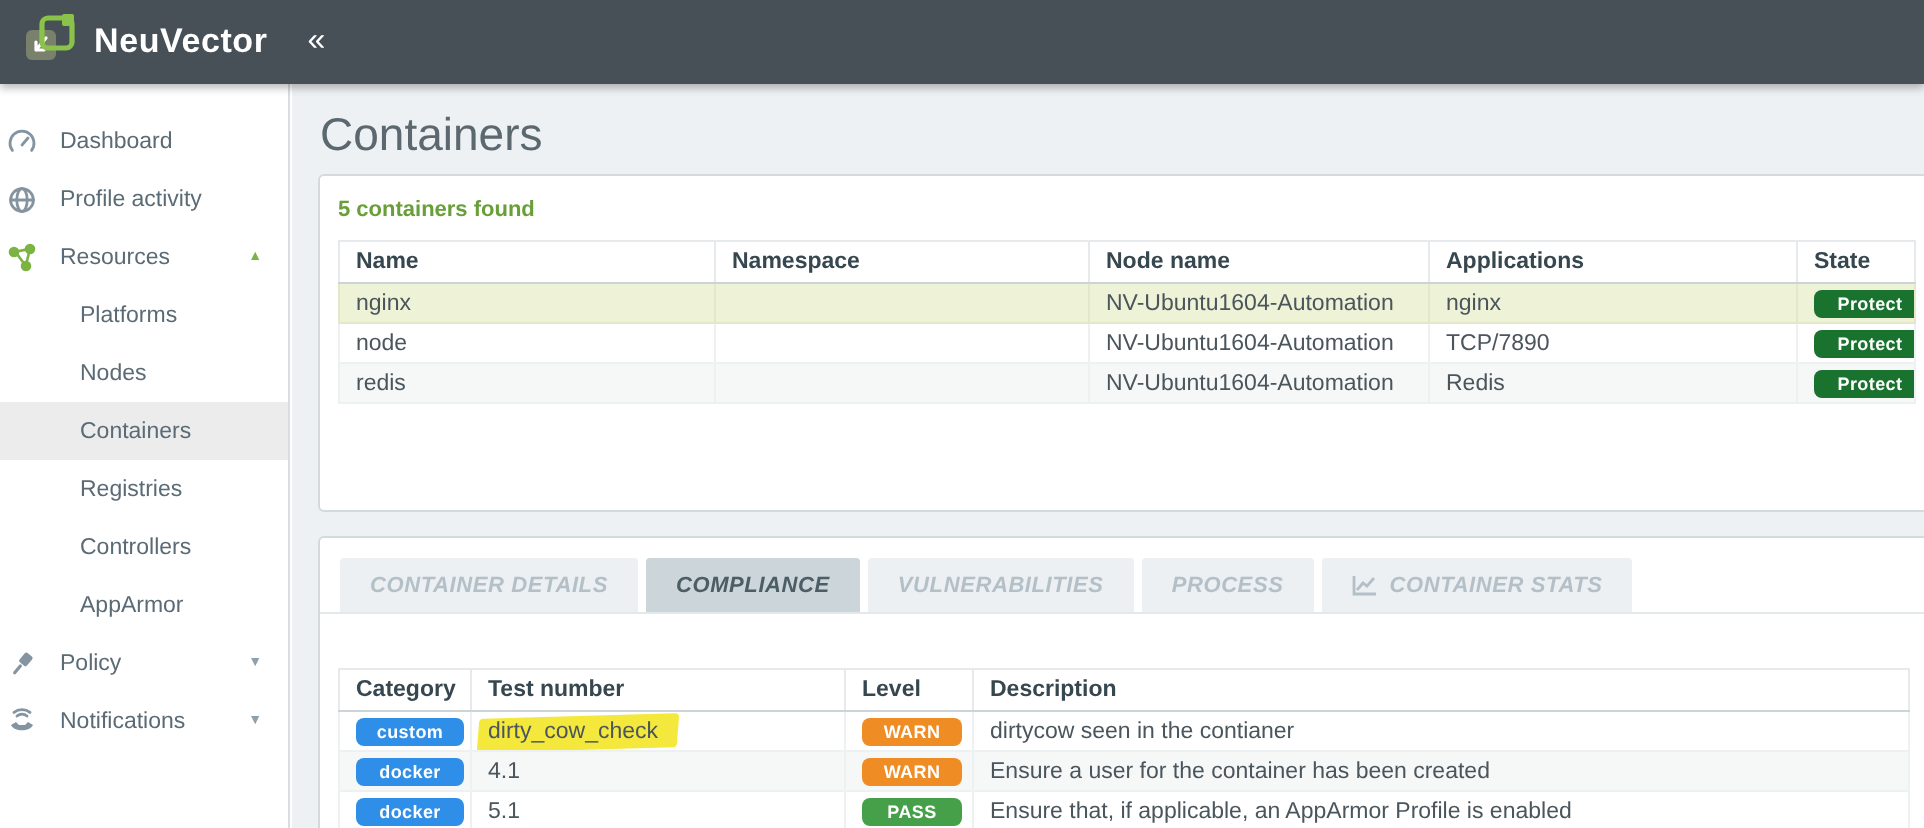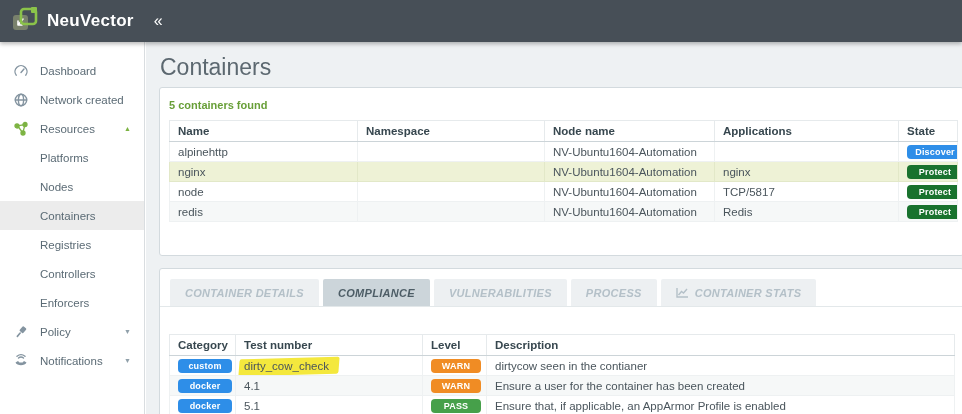--- a/index.html
+++ b/index.html
@@ -16,21 +16,21 @@
   .brand { color: #ffffff; font-size: 17px; font-weight: 700; letter-spacing: .3px; }
   .collapse { color: #ffffff; font-size: 16px; margin-left: 20px; cursor: pointer; }
 
   
   .sidebar {
     position: absolute; top: 42px; left: 0; width: 145px; bottom: 0;
     background: #ffffff; border-right: 1px solid #d9dde0; padding-top: 14px; z-index: 20;
   }
   .side-item {
     position: relative; height: 29px; display: flex; align-items: center;
-    padding-left: 13px; color: #5b6b75; font-size: 11.5px; cursor: pointer; white-space: nowrap;
+    padding-left: 3px; color: #5b6b75; font-size: 11.5px; cursor: pointer; white-space: nowrap;
   }
   .side-item .ic { width: 16px; height: 16px; margin-right: 11px; flex: 0 0 16px; }
   .side-item.child { padding-left: 40px; }
   .side-item.active { background: #ececec; }
   .caret { position: absolute; right: 13px; font-size: 7px; color: #90a0aa; }
   .caret.green { color: #7cb342; }
   svg.icstroke { stroke: #8494a0; stroke-width: 1.4; fill: none; stroke-linecap: round; }
   svg.icgreen  { stroke: #7cb342; stroke-width: 1.3; fill: none; stroke-linecap: round; }
 
   
@@ -109,21 +109,21 @@
         <line x1="8" y1="9.5" x2="11" y2="6"></line>
     </svg>
     <span>Dashboard</span>
   </div>
   <div class="side-item">
     <svg class="ic icstroke" viewBox="0 0 16 16">
       <circle cx="8" cy="8" r="5.7"></circle>
         <ellipse cx="8" cy="8" rx="2.6" ry="5.7"></ellipse>
         <line x1="2.3" y1="8" x2="13.7" y2="8"></line>
     </svg>
-    <span>Network created</span>
+    <span>Profile activity</span>
   </div>
   <div class="side-item">
     <svg class="ic icgreen" viewBox="0 0 16 16">
       <circle cx="4" cy="5" r="2" fill="#7cb342"></circle>
         <circle cx="12" cy="3.5" r="2" fill="#7cb342"></circle>
         <circle cx="10" cy="12" r="2" fill="#7cb342"></circle>
       <line x1="5.5" y1="6" x2="9" y2="10.8"></line>
         <line x1="5.8" y1="4.6" x2="10.2" y2="3.8"></line>
         <line x1="11.5" y1="5.4" x2="10.3" y2="10.2"></line>
     </svg>
@@ -139,21 +139,21 @@
   <div class="side-item child active">
     <span>Containers</span>
   </div>
   <div class="side-item child">
     <span>Registries</span>
   </div>
   <div class="side-item child">
     <span>Controllers</span>
   </div>
   <div class="side-item child">
-    <span>Enforcers</span>
+    <span>AppArmor</span>
   </div>
   <div class="side-item">
     <svg class="ic icstroke" viewBox="0 0 16 16">
       <g transform="rotate(40 8 8)">
           <rect x="5.6" y="2" width="4.8" height="6" rx="1" fill="#8494a0" stroke="none"></rect>
           <rect x="7.2" y="8.5" width="1.6" height="6" rx="0.8" fill="#8494a0" stroke="none"></rect>
         </g>
     </svg>
     <span>Policy</span>
     <span class="caret">▼</span>
@@ -187,41 +187,33 @@
         <tr>
           <th>Name</th>
           <th>Namespace</th>
           <th>Node name</th>
           <th>Applications</th>
           <th>State</th>
           <th>Se</th>
         </tr>
       </thead>
       <tbody>
-        <tr class="row">
-          <td>alpinehttp</td>
-          <td></td>
-          <td>NV-Ubuntu1604-Automation</td>
-          <td></td>
-          <td><span class="badge b-discover">Discover</span></td>
-          <td></td>
-        </tr>
         <tr class="row selected">
           <td>nginx</td>
           <td></td>
           <td>NV-Ubuntu1604-Automation</td>
           <td>nginx</td>
           <td><span class="badge b-protect">Protect</span></td>
           <td></td>
         </tr>
         <tr class="row">
           <td>node</td>
           <td></td>
           <td>NV-Ubuntu1604-Automation</td>
-          <td>TCP/5817</td>
+          <td>TCP/7890</td>
           <td><span class="badge b-protect">Protect</span></td>
           <td></td>
         </tr>
         <tr class="row alt">
           <td>redis</td>
           <td></td>
           <td>NV-Ubuntu1604-Automation</td>
           <td>Redis</td>
           <td><span class="badge b-protect">Protect</span></td>
           <td></td>

